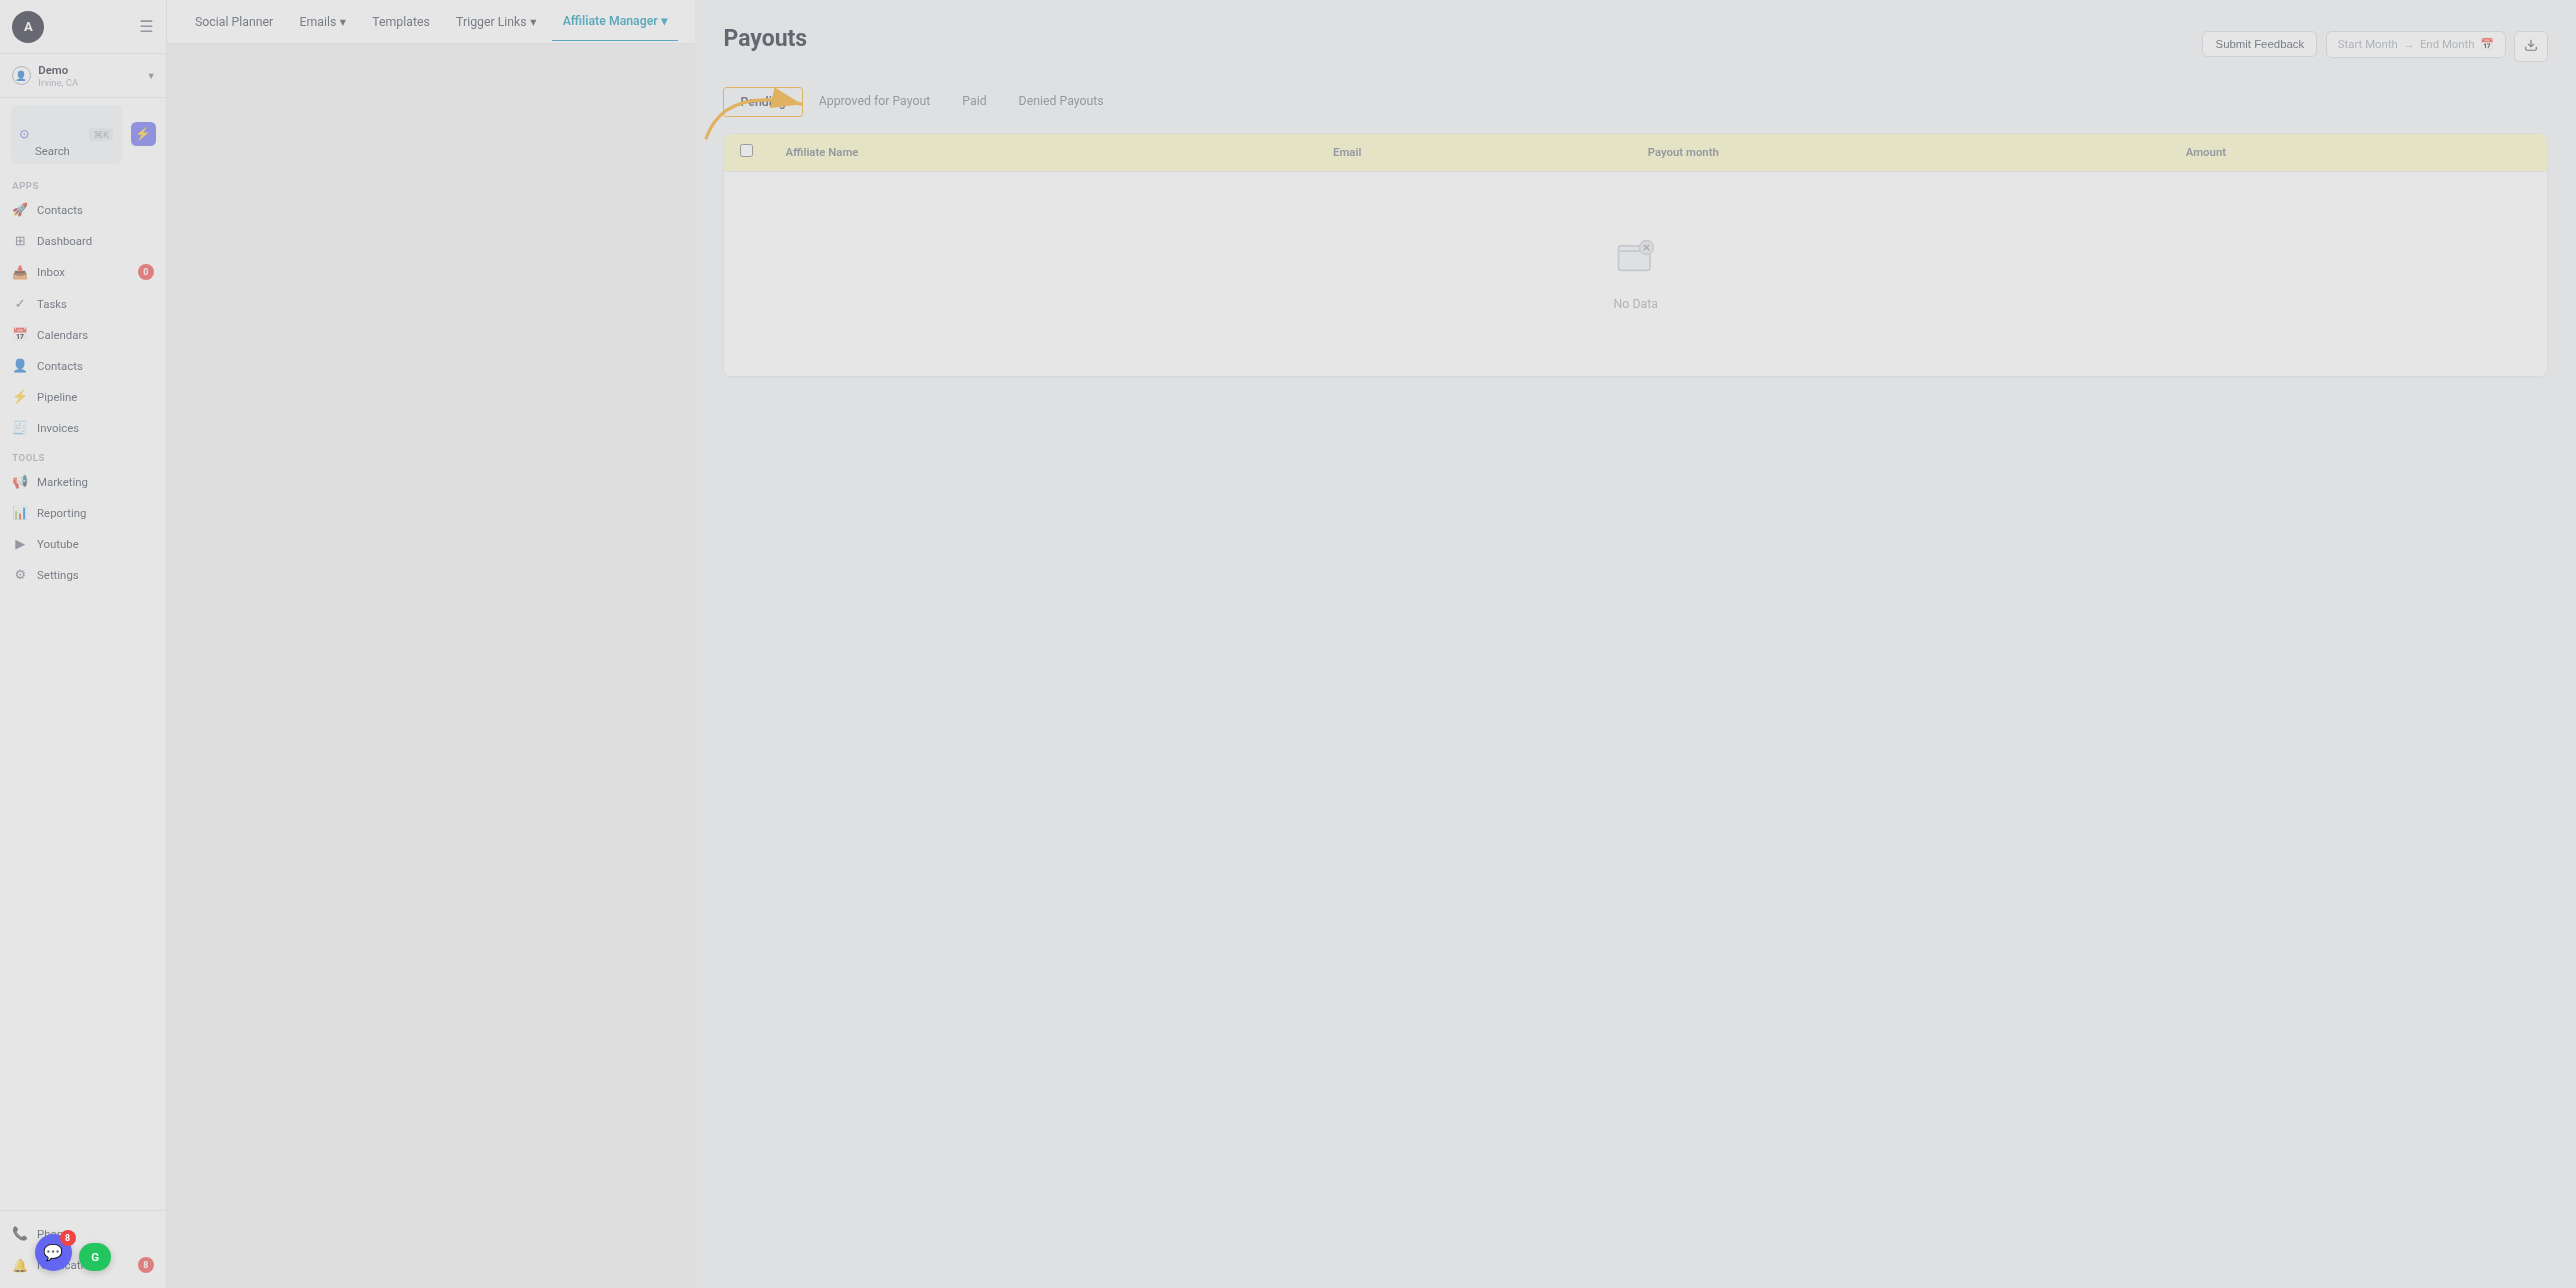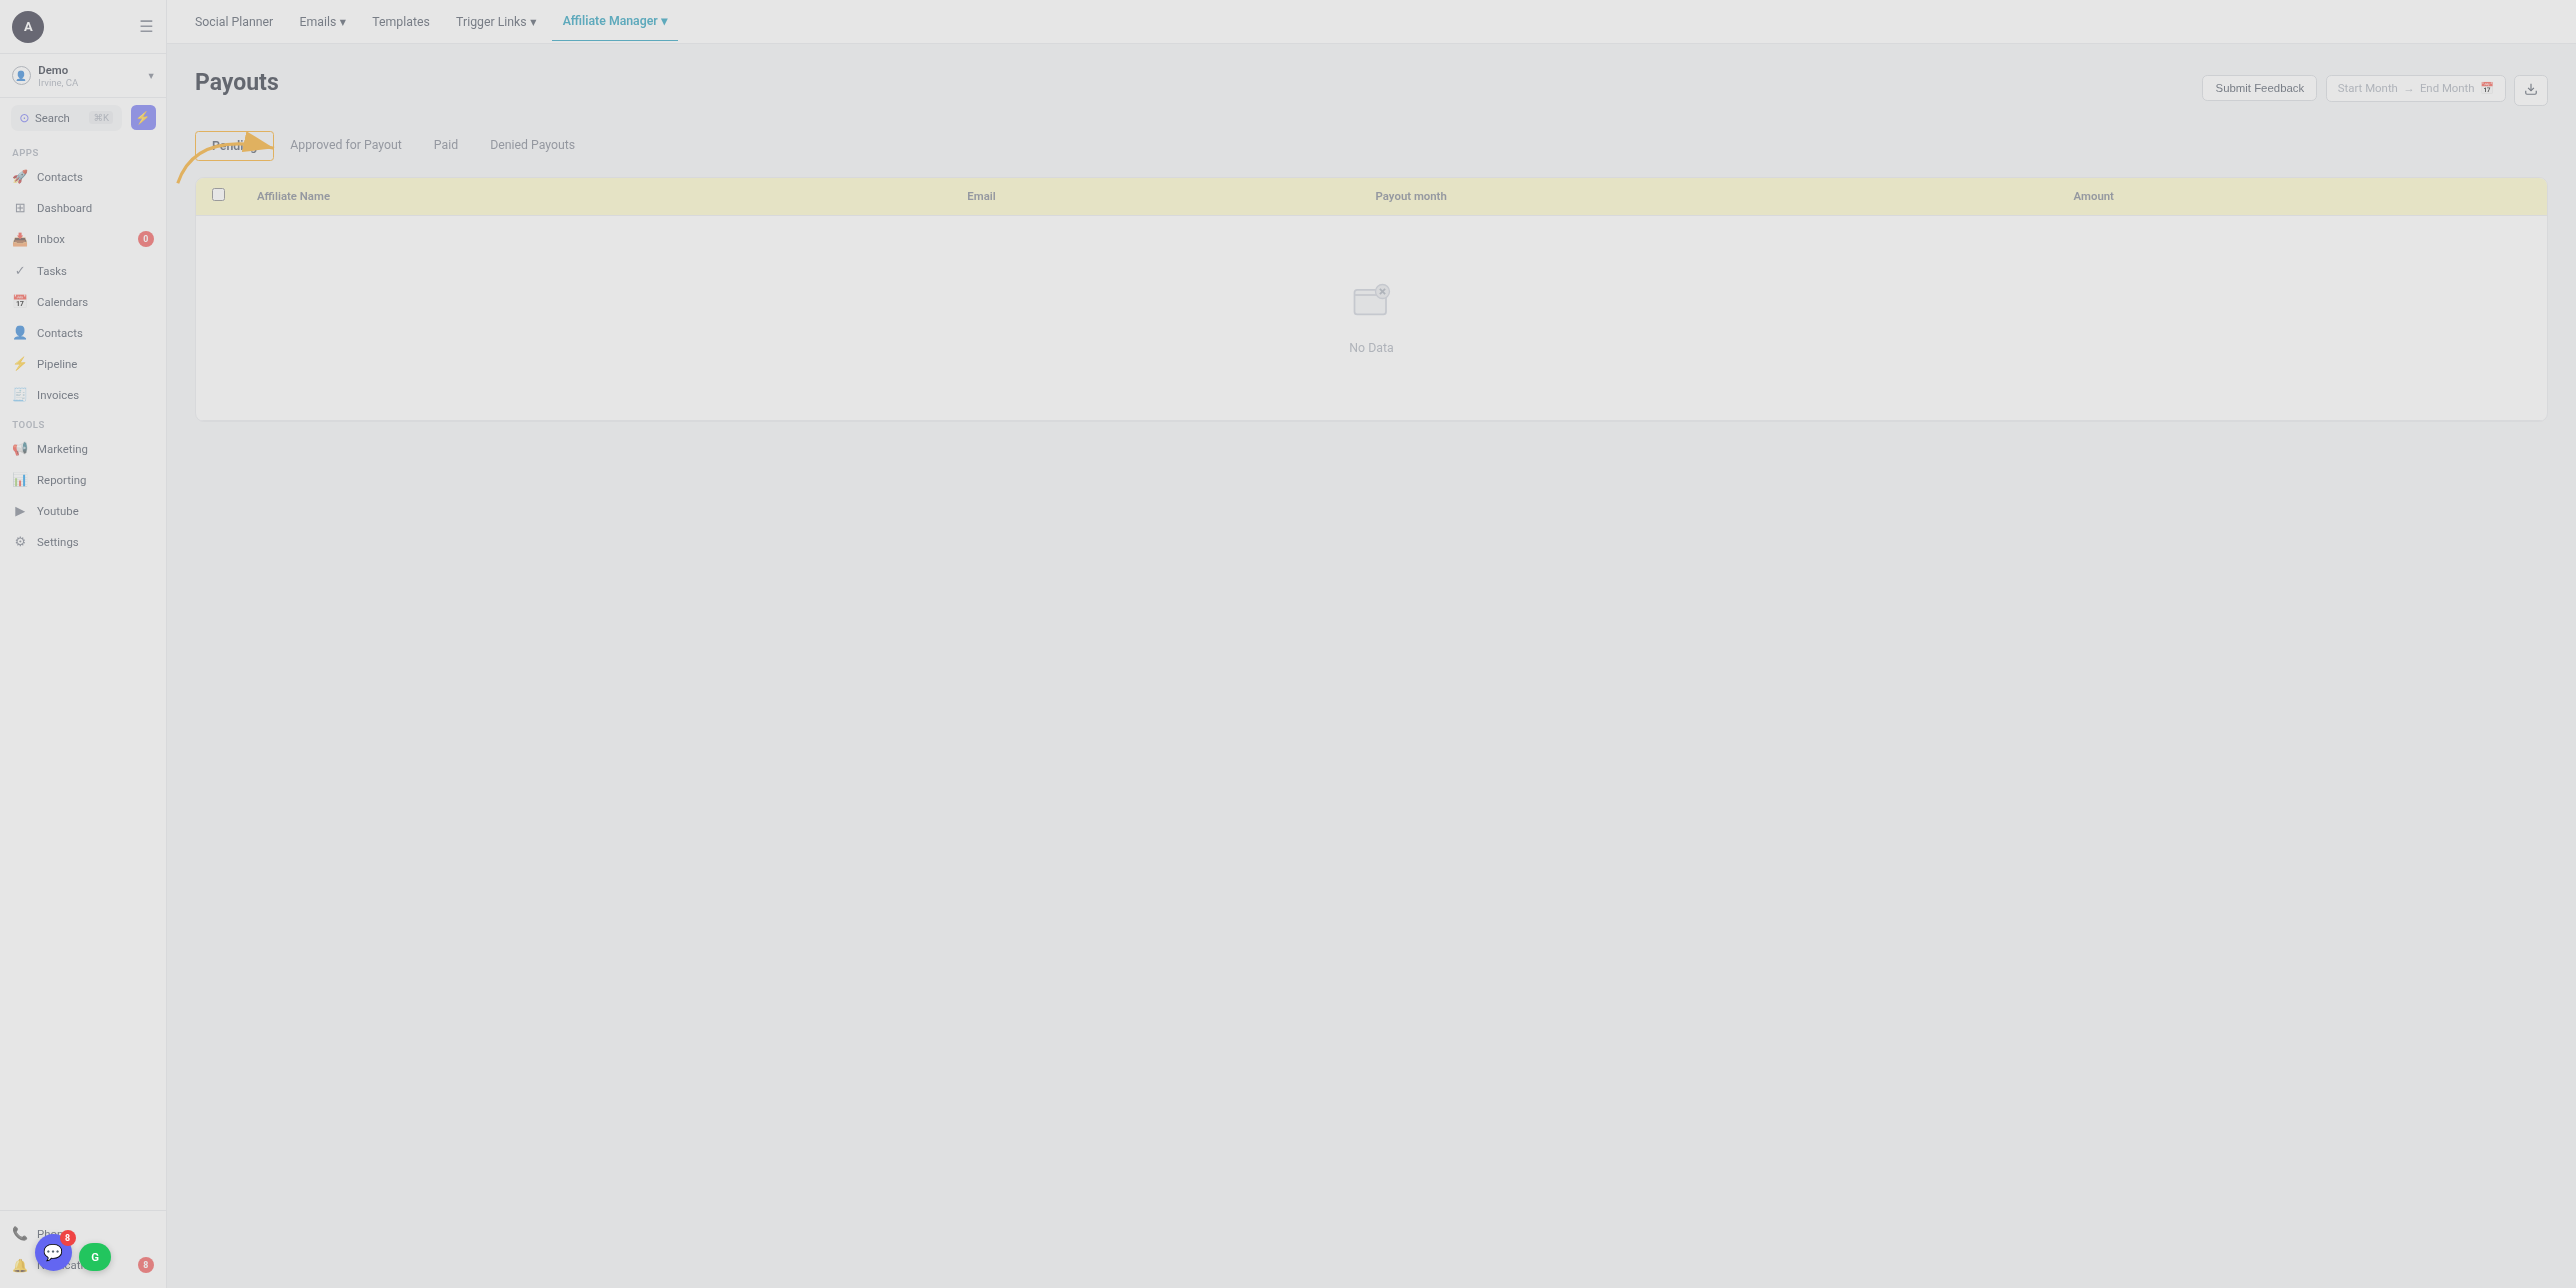--- a/index.html
+++ b/index.html
@@ -44,21 +44,21 @@
     .user-icon { width: 19px; height: 19px; border-radius: 50%; border: 1.3px solid #9ca3af; display: flex; align-items: center; justify-content: center; color: #6b7280; font-size: 9.6px; }
     .user-name { font-size: 11.4px; font-weight: 600; color: #111827; }
     .user-location { font-size: 9.6px; color: #9ca3af; }
     .chevron-down { margin-left: auto; color: #6b7280; font-size: 10.5px; }
 
     .search-btn {
       display: flex; align-items: center; margin: 8.8px 10.5px; padding: 6.1px 8.8px;
       background: #f3f4f6; border-radius: 7px; cursor: pointer; gap: 5.3px;
     }
     .search-btn-icon { color: #6366f1; font-size: 12.3px; }
-    .search-btn-label { font-size: 11.4px; color: #374151; flex: 1; }
+    .search-btn-label { font-size: 11.4px; color: #374151; flex: 1; margin-top: 33px; }
     .search-btn-shortcut { font-size: 9.6px; color: #9ca3af; background: #e5e7eb; border-radius: 3.5px; padding: 0.9px 4.4px; }
 
     .lightning-btn {
       display: flex; align-items: center; justify-content: center;
       width: 24.5px; height: 24.5px; background: #6366f1; border-radius: 5.3px;
       color: #fff; font-size: 12.3px; margin-left: 3.5px; cursor: pointer;
     }
 
     .sidebar-section-label {
       font-size: 9.6px; color: #9ca3af; font-weight: 600; padding: 8.8px 12.3px 3.5px;
@@ -77,21 +77,21 @@
       margin-left: auto;
     }
 
     .sidebar-bottom {
       margin-top: auto;
       border-top: 0.9px solid #e5e7eb;
       padding: 7px 0;
     }
 
     
-    .main-area { flex: 1; display: flex; flex-direction: column; overflow: hidden; }
+    .main-area { flex: 1; display: flex; flex-direction: row; overflow: hidden; }
 
     
     .top-nav {
       background: #fff;
       border-bottom: 0.9px solid #e5e7eb;
       display: flex; align-items: center; padding: 0 17.5px; height: 44px; gap: 5.3px;
     }
     .nav-item {
       padding: 12.3px 10.5px; font-size: 12.3px; color: #374151; cursor: pointer;
       white-space: nowrap; text-decoration: none;

